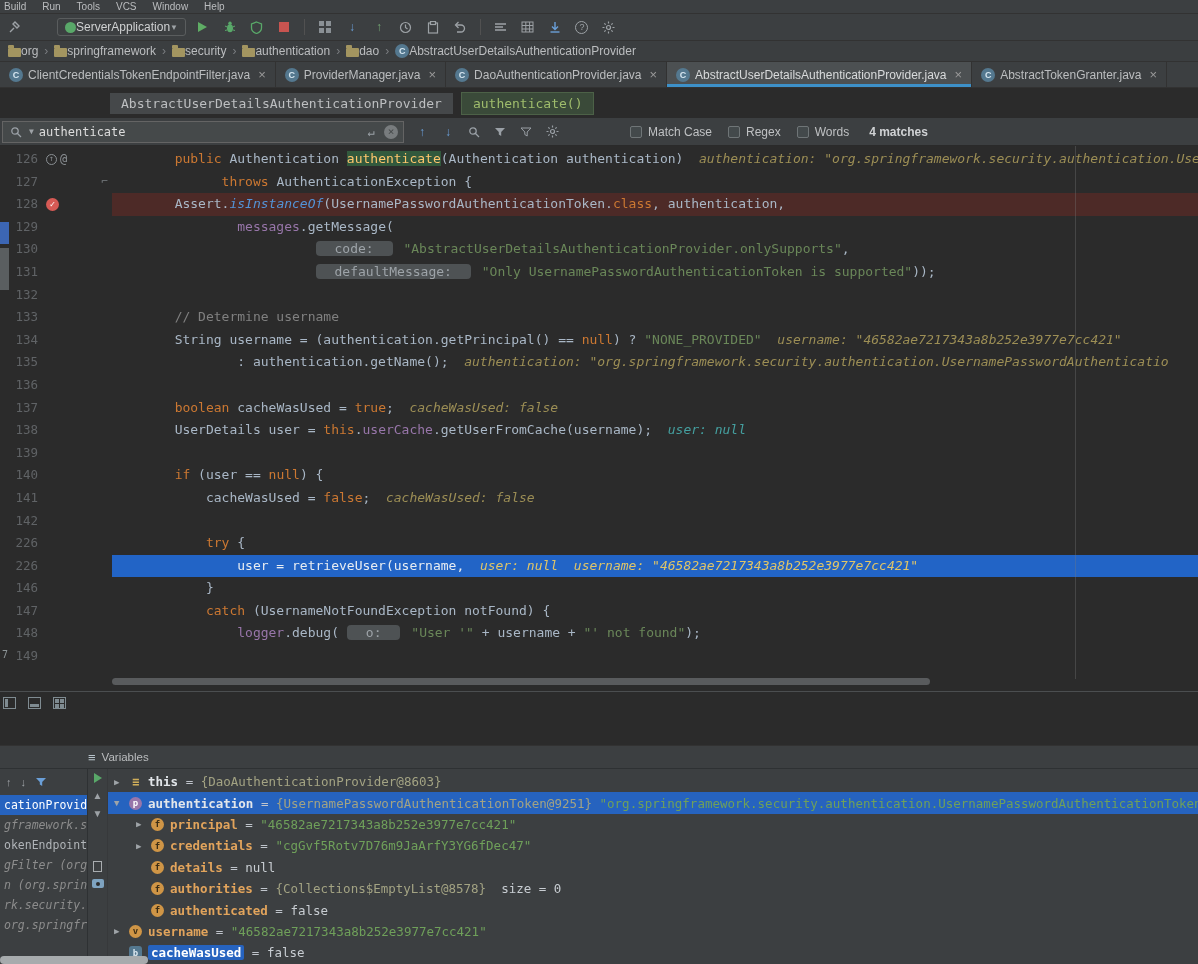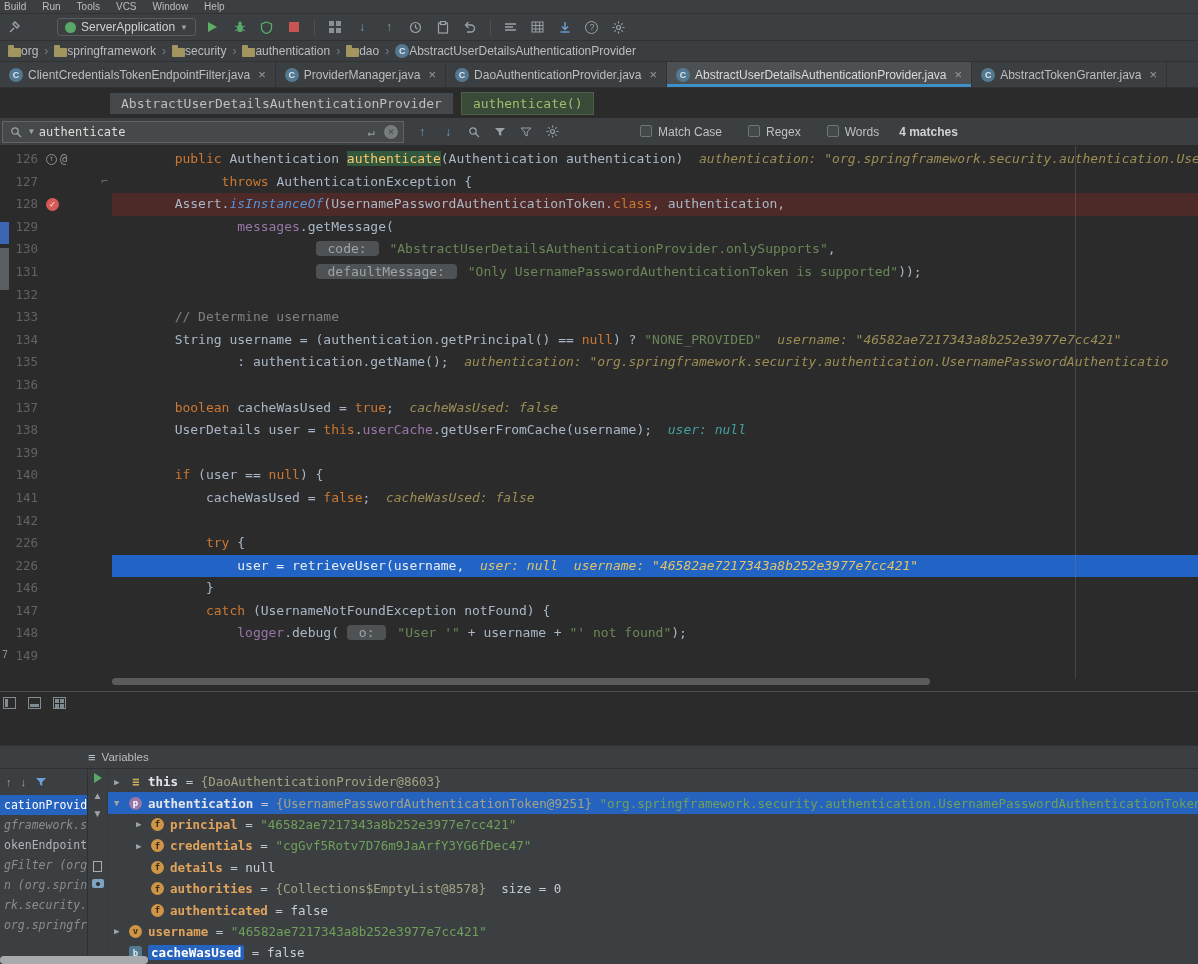--- a/index.html
+++ b/index.html
@@ -8,21 +8,21 @@
   #app{width:1198px;height:964px;display:flex;flex-direction:column;position:relative}
 
   
   .menubar{height:14px;background:#3c3f41;display:flex;align-items:center;gap:16px;padding-left:4px;font-size:10px;color:#bbbdbf;border-bottom:1px solid #323232}
   .menu-item{cursor:default}
 
   
   .toolbar{height:27px;background:#3c3f41;border-bottom:1px solid #323232;display:flex;align-items:center;gap:7px;padding:0 4px;flex:none}
   .tb-icon{width:20px;height:18px;display:inline-flex;align-items:center;justify-content:center;color:#9da2a6;font-size:12px}
   .tb-sep{width:1px;height:16px;background:#515151;margin:0 3px}
-  .run-config{display:flex;align-items:center;gap:5px;border:1px solid #5a5d5e;border-radius:3px;padding:1px 7px;font-size:12px;color:#cfd1d2;margin-left:26px}
+  .run-config{display:flex;align-items:center;border:1px solid #5a5d5e;border-radius:3px;padding:1px 7px;font-size:12px;color:#cfd1d2;margin-left:26px}
   .app-icon{width:11px;height:11px;border-radius:50%;background:#59a869;display:inline-block}
   .dd-arrow{font-size:8px;color:#9da2a6}
   .play-icon{width:0;height:0;border-left:9px solid #5fad65;border-top:5px solid transparent;border-bottom:5px solid transparent}
   .stop-icon{width:10px;height:10px;background:#c75450}
   .grid2{width:12px;height:12px;background:
     linear-gradient(#8a9095,#8a9095) 0 0/5px 5px no-repeat,
     linear-gradient(#8a9095,#8a9095) 7px 0/5px 5px no-repeat,
     linear-gradient(#8a9095,#8a9095) 0 7px/5px 5px no-repeat,
     linear-gradient(#8a9095,#8a9095) 7px 7px/5px 5px no-repeat}
   .arr-blue{color:#6a9fd8}
@@ -48,21 +48,21 @@
   .chip-class{background:#45484a;color:#bdbfc1;padding:3px 11px}
   .chip-method{background:#3a4a39;color:#9fbc6c;padding:3px 11px;border:1px solid #4c6147}
 
   
   .findbar{height:28px;background:#3c3f41;border-bottom:1px solid #2a2a2a;display:flex;align-items:center;padding-left:2px;flex:none;font-size:12px}
   .search-box{width:402px;height:22px;background:#45494a;border:1px solid #646464;display:flex;align-items:center;gap:5px;padding:0 5px;font-family:"DejaVu Sans Mono",monospace;color:#dddddd}
   .search-box .query{flex:1}
   .fb-icons{display:flex;align-items:center;gap:10px;margin-left:10px}
   .fb-ic{display:inline-flex;align-items:center;justify-content:center;width:16px;height:16px}
   .clear-icon{width:14px;height:14px;border-radius:50%;background:#787c7e;color:#45494a;font-size:11px;line-height:14px;text-align:center}
-  .fb-opt{display:flex;margin-left:26px;color:#bfc1c3}
+  .fb-opt{display:flex;align-items:center;margin-left:16px;color:#bfc1c3}
   .checkbox{width:12px;height:12px;background:#43494b;border:1px solid #6f7577;border-radius:2px;display:inline-block;margin-right:6px}
   #find-options{display:flex;margin-left:54px}
   .match-count{margin-left:20px;color:#d0d2d4;font-weight:bold}
 
   
   .editor{height:545px;position:relative;overflow:hidden;background:#2b2b2b;font-family:"DejaVu Sans Mono",monospace;font-size:13px;flex:none}
   #code-lines{padding-top:2px}
   .eline{display:flex;height:22.6px;line-height:22.6px;white-space:pre}
   .gut{width:112px;flex:none;display:flex;color:#606366;font-size:12.5px}
   .lnum{width:46px;text-align:right;padding-right:8px;flex:none}
@@ -70,21 +70,21 @@
   .bp-icon{width:13px;height:13px;border-radius:50%;background:#d65a55;color:#ffffff;font-size:9px;display:inline-flex;align-items:center;justify-content:center}
   .impl-icon{width:11px;height:11px;border:1px solid #8a8f93;border-radius:50%;color:#8a8f93;font-size:8px;display:inline-flex;align-items:center;justify-content:center}
   .at-icon{color:#8a8f93;font-size:12px}
   .fold-icon{color:#7a7f83;margin-left:auto;margin-right:4px;font-size:11px}
   .ecode{flex:1;white-space:pre;overflow:hidden}
   .pl{color:#a9b7c6}.kw{color:#cc7832}.str{color:#6a8759}.com{color:#808080}.field{color:#9876aa}
   .link{color:#5394d8;font-style:italic;}
   .hint{color:#9c8e55;font-style:italic}
   .hint2{color:#45a0a0;font-style:italic}
   .hintY{color:#e0c568;font-style:italic}
-  .chip{background:#4e5254;color:#9da3a8;border-radius:4px;padding:0 12px;margin-right:3px}
+  .chip{background:#4e5254;color:#9da3a8;border-radius:4px;padding:0 19px;margin-right:3px}
   .match{background:#32593d;color:#ffc66d}
   .eline.bp .ecode{background:#4d2a27}
   .eline.exec .ecode{background:#2264c6}
   .eline.exec .pl{color:#e8edf2}
   .wrap-guide{position:absolute;left:1075px;top:0;bottom:12px;width:1px;background:rgba(120,120,120,.35)}
   .hscrollbar{position:absolute;bottom:6px;left:112px;width:818px;height:7px;background:#595b5d;border-radius:4px}
   .stripe-blue{position:absolute;left:0;top:76px;width:9px;height:22px;background:#3c66b4}
   .stripe-gray{position:absolute;left:0;top:102px;width:9px;height:42px;background:#5a5e60}
   .stripe-7{position:absolute;left:2px;top:503px;font-size:10px;color:#8c9496}
 

